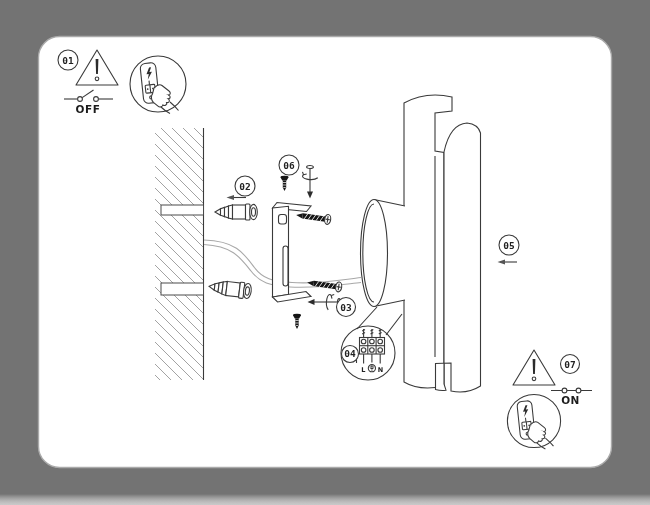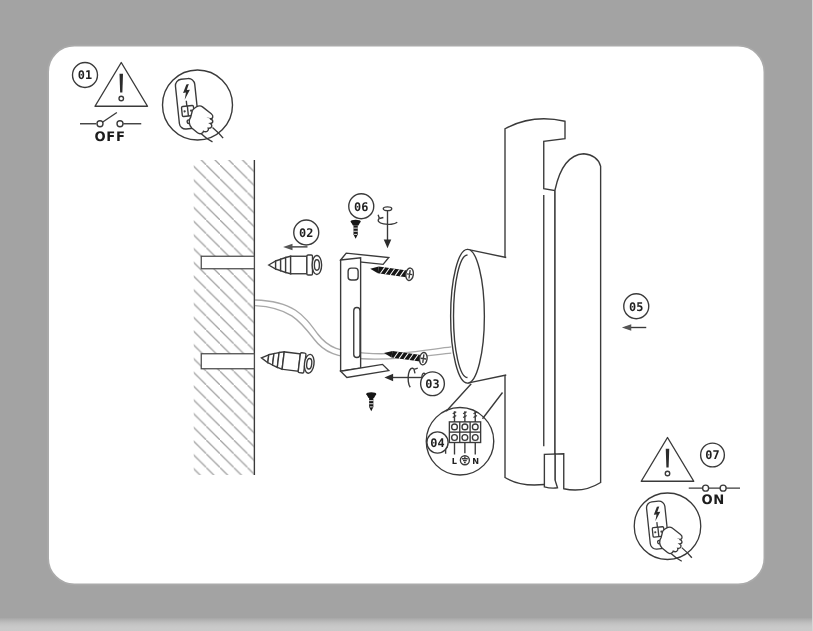--- a/index.html
+++ b/index.html
@@ -1,17 +1,17 @@
 <!DOCTYPE html>
 <html><head>
 <meta charset="utf-8">
 <style>
   html,body{margin:0;padding:0;background:#ffffff;}
   .stage{
-    position:relative;width:650px;height:505px;background:#a3a3a3;overflow:hidden;
+    position:relative;width:650px;height:505px;background:#737373;overflow:hidden;
     font-family:"Liberation Sans",sans-serif;
   }
   svg{display:block;}
   .ln{stroke:#3a3a3a;stroke-width:1.1;fill:none;}
   .lnf{stroke:#3a3a3a;stroke-width:1.1;fill:#ffffff;}
   .muted{stroke:#a8a8a8;stroke-width:1.1;fill:none;}
   .stepnum{font-family:"DejaVu Sans Mono",monospace;font-weight:bold;font-size:9.5px;fill:#222;}
   .bigtxt{font-family:"DejaVu Sans",sans-serif;font-weight:bold;font-size:10.5px;fill:#1c1c1c;letter-spacing:0.5px;}
   .termtxt{font-family:"DejaVu Sans",sans-serif;font-weight:bold;font-size:6.5px;fill:#222;}
 </style>

